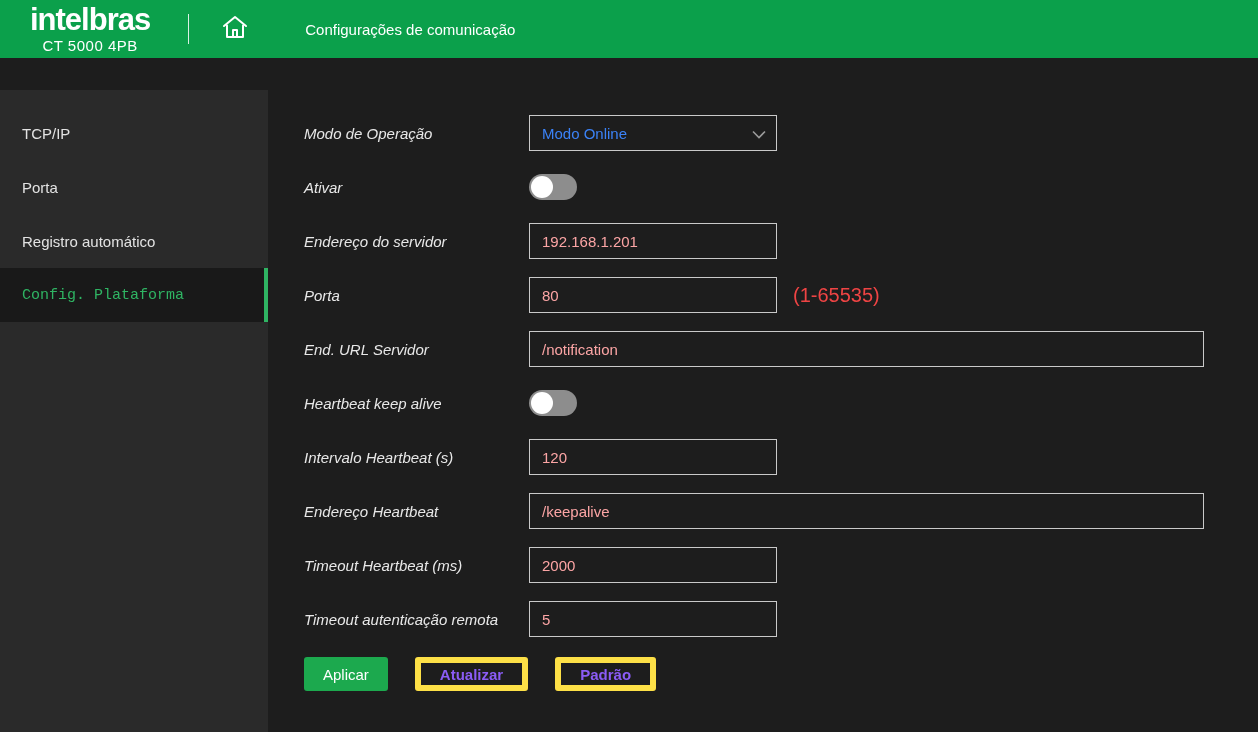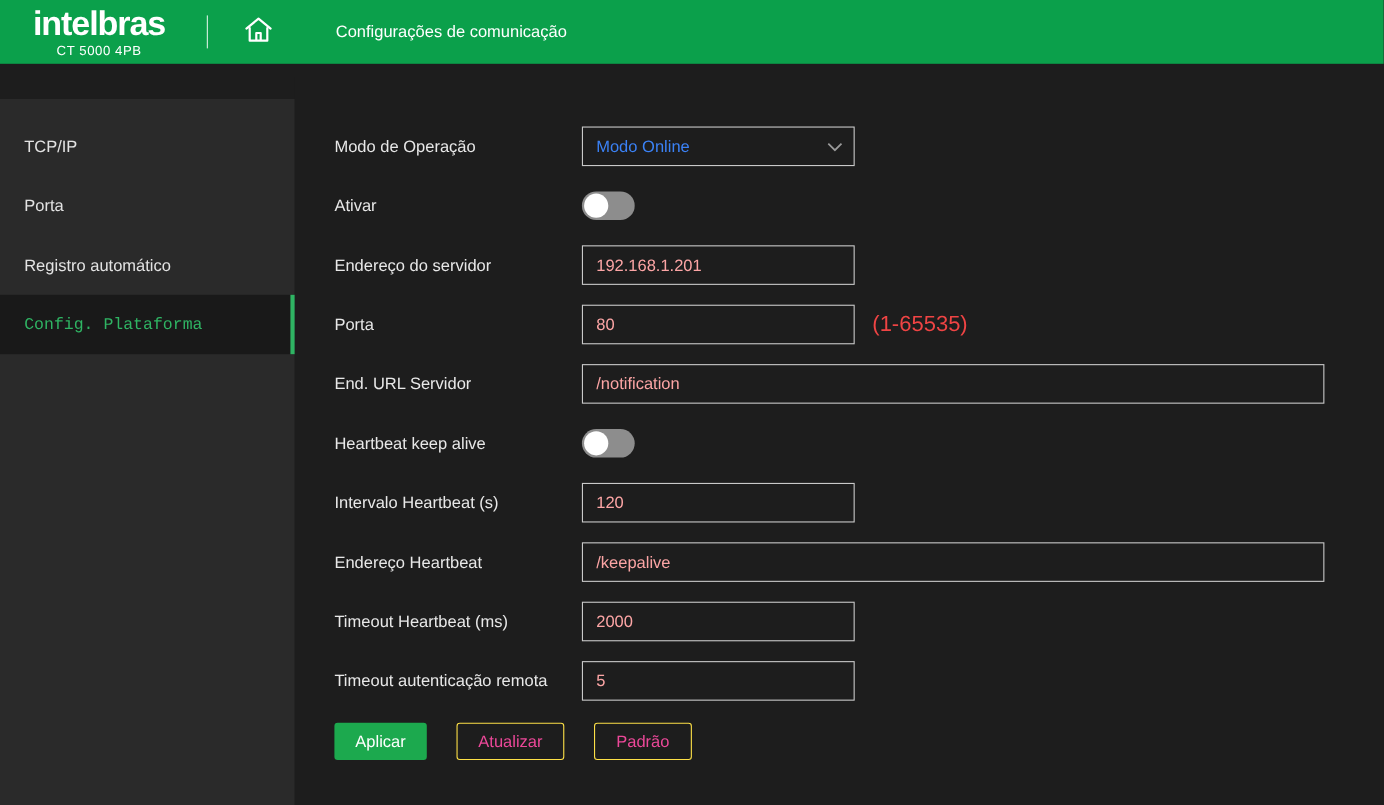--- a/index.html
+++ b/index.html
@@ -12,21 +12,21 @@
   
   .header {
     height: 58px; background: #0ba04b;
     display: flex; align-items: center; color: #fff;
     position: relative;
   }
   .brand { margin-left: 30px; text-align: center; }
   .brand-name {
     font-size: 31px; font-weight: bold; letter-spacing: -1px; line-height: 1;
   }
-  .brand-model { font-size: 12px; margin-top: 2px; letter-spacing: 0.5px; }
+  .brand-model { font-size: 15px; margin-top: 2px; letter-spacing: 0.5px; }
   .header-divider {
     width: 1px; height: 30px; background: rgba(255,255,255,0.85);
     margin-left: 38px;
   }
   .home-btn { margin-left: 32px; display: flex; align-items: center; cursor: pointer; }
   .page-title { margin-left: 56px; font-size: 15px; }
 
   
   .sidebar {
     position: absolute; top: 70px; left: 0; bottom: 0; width: 268px;
@@ -39,21 +39,21 @@
   .side-item.active {
     background: #191919; color: #2fb463; border-right: 4px solid #2fb463; font-family: Liberation Mono, monospace;
   }
 
   
   .main {
     position: absolute; top: 70px; left: 268px; right: 0; bottom: 0;
     background: #1d1d1d; padding: 45px 0 0 36px;
   }
   .row { display: flex; align-items: center; height: 36px; margin-bottom: 18px; }
-  .row .label { width: 225px; color: #e8e8e8; font-size: 15px; flex-shrink: 0; }
+  .row .label { width: 225px; color: #e8e8e8; font-size: 15px; flex-shrink: 0; font-style: italic; }
   .txt {
     height: 36px; border: 1px solid #c9c9c9; background: transparent;
     color: #fca5a5; font-size: 15px; padding: 0 12px; font-family: inherit;
     outline: none;
   }
   .txt.std  { width: 248px; }
   .txt.wide { width: 675px; }
   .hint { color: #ef4444; font-size: 20px; margin-left: 16px; }
 
   .select {
@@ -70,21 +70,21 @@
     position: absolute; left: 2px; top: 2px; width: 22px; height: 22px;
     border-radius: 50%; background: #ffffff;
   }
 
   .buttons { display: flex; gap: 27px; margin-top: 20px; }
   .btn {
     height: 34px; font-size: 15px; border-radius: 3px; padding: 0 19px;
     cursor: pointer; font-family: inherit;
   }
   .btn.primary { background: #1ca94e; color: #fff; border: none; }
-  .btn.secondary { background: transparent; color: #ec4899; border: 1px solid #fde047; }
+  .btn.secondary { background: transparent; color: #8b5cf6; border: 6px solid #fde047; font-weight: bold; }
 </style>
 </head>
 <body>
 
 <div class="header">
   <div class="brand">
     <div class="brand-name">intelbras</div>
     <div class="brand-model">CT 5000 4PB</div>
   </div>
   <div class="header-divider"></div>

